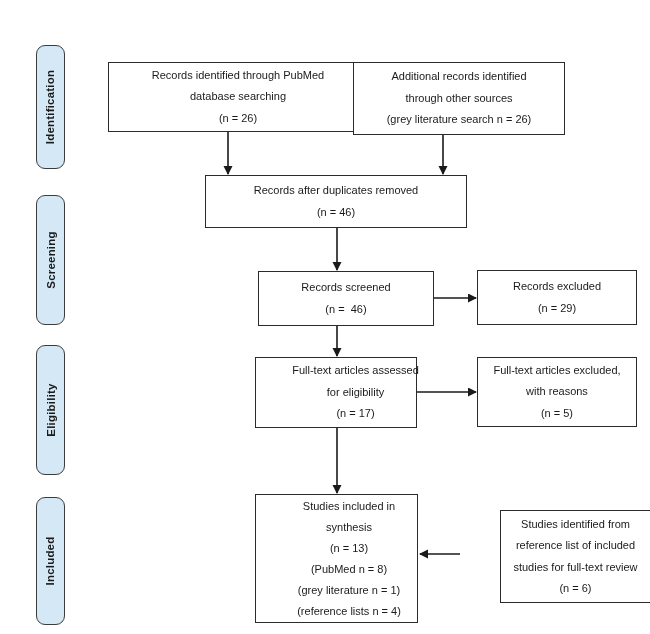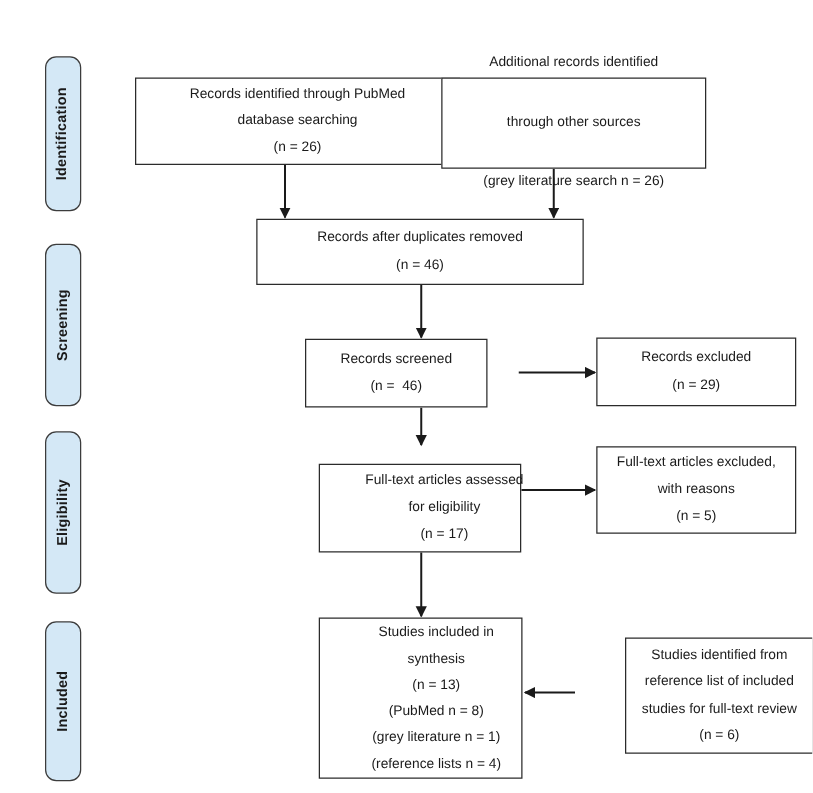--- a/index.html
+++ b/index.html
@@ -50,25 +50,25 @@
     align-items: center;
     justify-content: center;
     text-align: center;
     font-size: 11px;
     line-height: 21.5px;
     color: #1a1a1a;
   }
   .fbox .box-line { white-space: pre; }
 
   #box-pubmed        { left:108px; top:62px;  width:260px; height:70px;  }
-  #box-other-sources { left:353px; top:62px;  width:212px; height:73px;gap:26px;  }
+  #box-other-sources { left:353px; top:62px;  width:212px; height:73px;  }
   #box-duplicates    { left:205px; top:175px; width:262px; height:53px;  }
-  #box-screened      { left:244px; top:271px; width:146px; height:55px;  }
+  #box-screened      { left:258px; top:271px; width:176px; height:55px;  }
   #box-excluded      { left:477px; top:270px; width:160px; height:55px;align-items:center;  }
-  #box-fulltext      { left:255px; top:371px; width:162px; height:71px;padding-left:39px;  }
+  #box-fulltext      { left:255px; top:357px; width:162px; height:71px;padding-left:39px;  }
   #box-ft-excluded   { left:477px; top:357px; width:160px; height:70px;  }
   #box-synthesis     { left:255px; top:494px; width:163px; height:129px; line-height:21px;padding-left:25px; }
   #box-reference     { left:460px; top:510px; width:151px; height:93px;margin-left:40px;  }
 
   #stage-identification { top:45px;  height:124px; }
   #stage-screening      { top:195px; height:130px; }
   #stage-eligibility    { top:345px; height:130px; }
   #stage-included       { top:497px; height:128px; }
 </style>
 </head>

